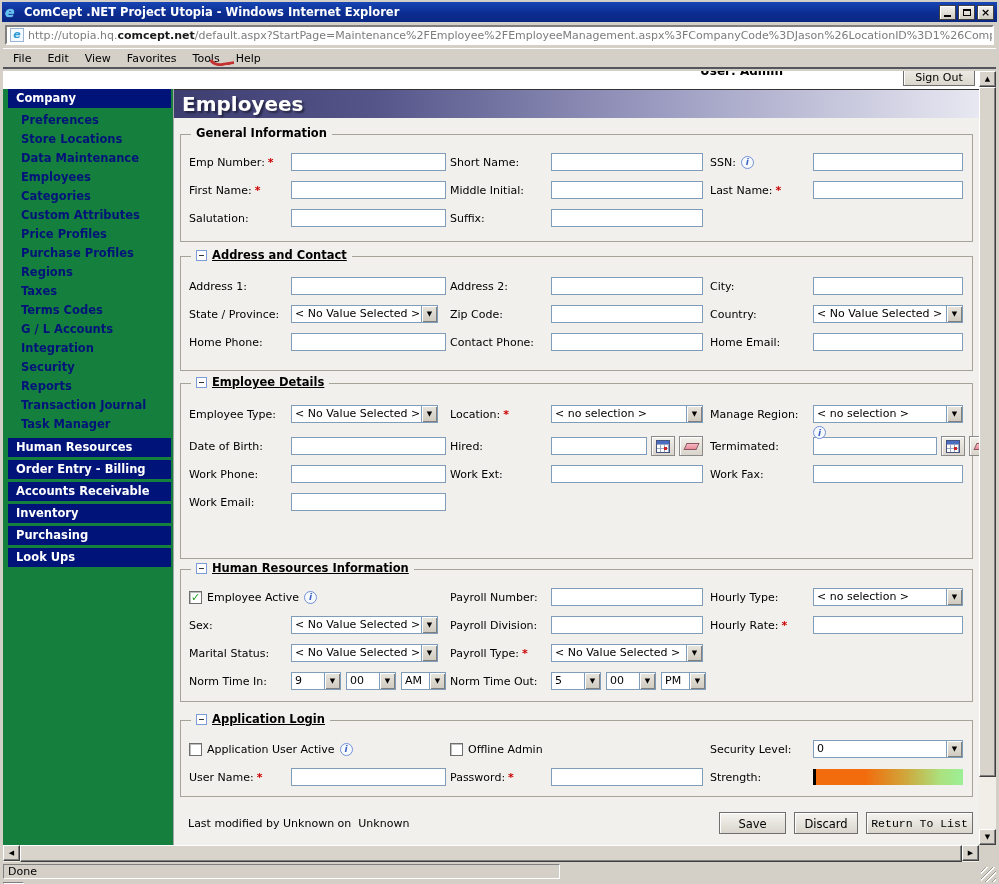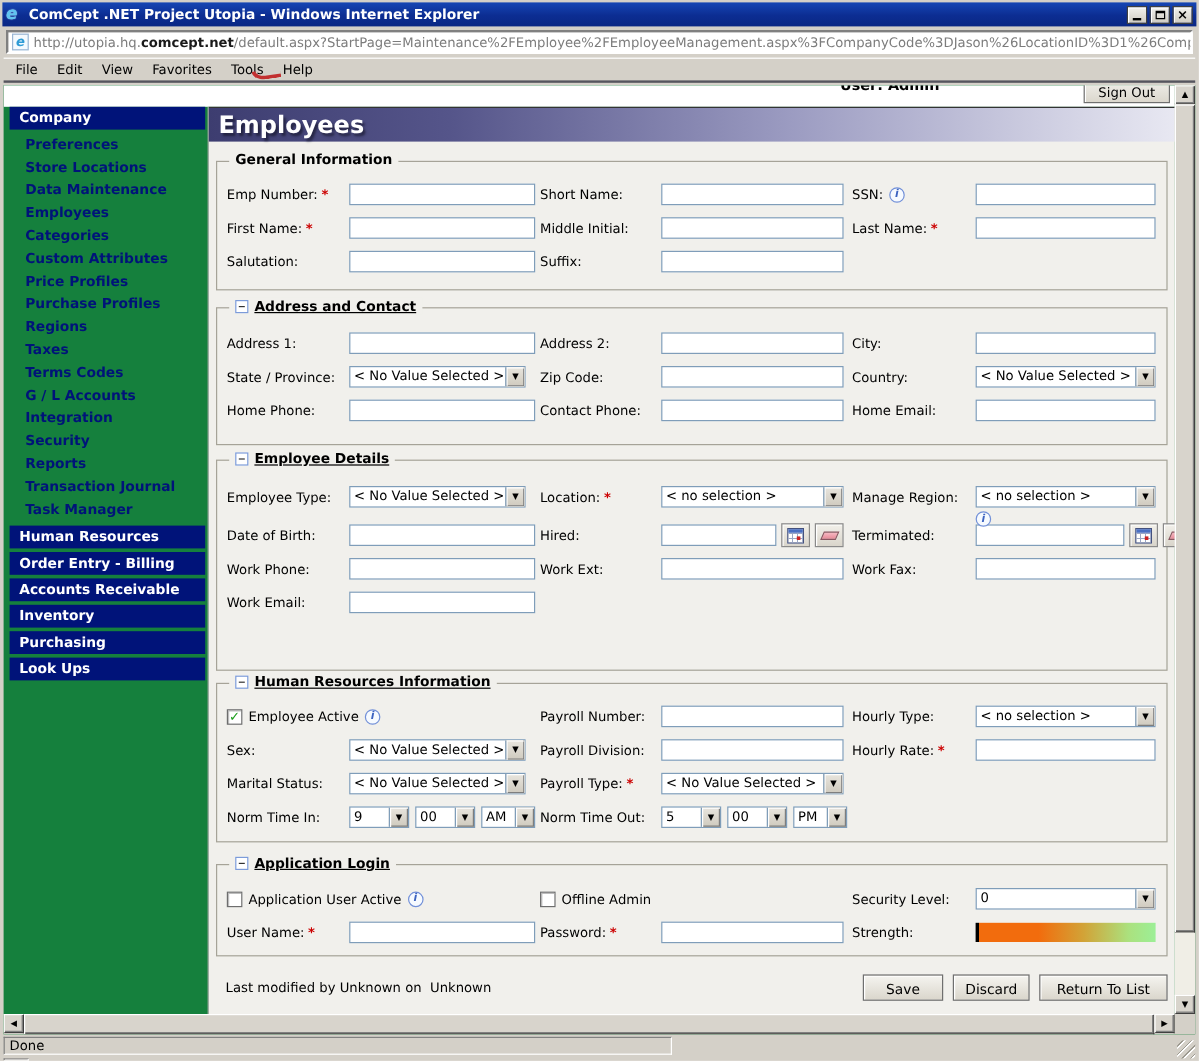--- a/index.html
+++ b/index.html
@@ -87,21 +87,21 @@
   .cal-icon::after { content:""; position:absolute; right:2px; bottom:2px; width:3px; height:3px; background:#CC2222; }
   .cal-grid { position:absolute; left:0; top:3px; right:0; bottom:0;
     background:repeating-linear-gradient(90deg,transparent 0 3px,#9AA6C4 3px 4px),repeating-linear-gradient(0deg,transparent 0 3px,#9AA6C4 3px 4px); }
   .eraser-icon { width:13px; height:7px; background:linear-gradient(180deg,#F6B8C2,#E88A98); border:1px solid #8A5560; transform:skewX(-24deg); }
 
   .strength-bar { width:150px; height:16px; background:linear-gradient(90deg,#000 0px,#000 3px,#F26C0D 3px,#F26C0D 35%,#D2A337 60%,#ABE17E 85%,#9CEF97 100%); }
 
   .footer-row { position:absolute; left:6px; top:722px; width:793px; height:24px; display:flex; align-items:center; }
   .lastmod { padding-left:8px; white-space:pre; flex:1; }
   .fbtn { height:22px; background:linear-gradient(180deg,#F5F4F0,#DAD6CC); border:1px solid #6F6F6F; box-shadow:inset 1px 1px 0 #fff; text-align:center; font-size:11.5px; padding:4px 0 0 0; margin-left:8px; cursor:pointer; }
-  .b-save { width:67px; } .b-discard { width:64px; } .b-return { width:107px; }
+  .b-save { width:67px; } .b-discard { width:64px; } .b-return { width:107px;font-family:Liberation Mono, monospace; }
 
   
   .vscroll { position:absolute; right:0; top:0; width:17px; height:774px; background:#F0EEE6; }
   .hscroll { position:absolute; left:0; bottom:0; width:976px; height:17px; background:#F0EEE6; display:flex; }
   .corner { position:absolute; right:0; bottom:0; width:17px; height:17px; background:#D4D0C8; }
   .sbtn { width:17px; height:16px; background:#D8D4CC; border:1px solid #fff; border-right-color:#404040; border-bottom-color:#404040; box-shadow:inset -1px -1px 0 #808080; display:flex; align-items:center; justify-content:center; font-size:7px; color:#000; flex:0 0 auto; }
   .vthumb { position:absolute; left:0; top:16px; width:17px; height:690px; background:#D8D4CC; border:1px solid #fff; border-right-color:#404040; border-bottom-color:#404040; box-shadow:inset -1px -1px 0 #808080; }
   .v-up { position:absolute; top:0; left:0; }
   .v-down { position:absolute; bottom:0; left:0; }
   .hthumb { flex:1; background:#D8D4CC; border:1px solid #fff; border-right-color:#404040; border-bottom-color:#404040; box-shadow:inset -1px -1px 0 #808080; }

